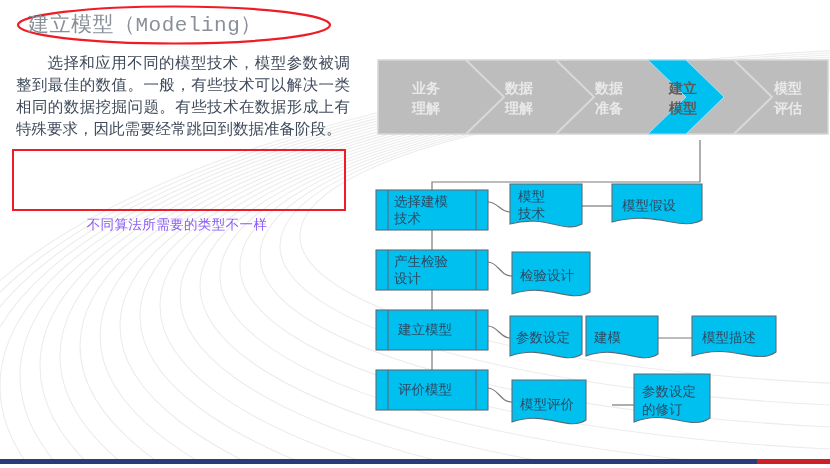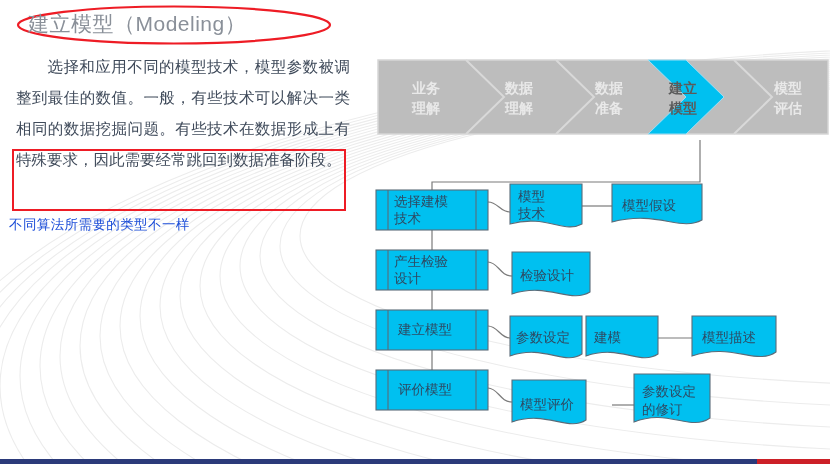--- a/index.html
+++ b/index.html
@@ -43,56 +43,56 @@
   }
   #title-ellipse {
     position: absolute;
     left: 0; top: 0;
     width: 320px; height: 42px;
   }
   #page-title {
     position: absolute;
     left: 14px; top: 6px;
     width: 300px;
-    font-family: Liberation Sans, sans-serif;
+    font-family: Liberation Mono, monospace;
     font-size: 21px;
     letter-spacing: 0.5px;
     color: #8a9099;
     white-space: nowrap;
   }
 
   #body-text {
     position: absolute;
     left: 16px; top: 52px;
     width: 334px;
     font-size: 15.5px;
-    line-height: 31px;
+    line-height: 22px;
     color: #3f4a5a;
     text-align: justify;
     text-justify: inter-ideograph;
   }
   #body-text .indent { display: inline-block; width: 2em; }
 
   #highlight-box {
     position: absolute;
     left: 12px; top: 149px;
     width: 334px; height: 62px;
     border: 2.5px solid #ee1c25;
     box-sizing: border-box;
     pointer-events: none;
   }
 
   #red-note {
     position: absolute;
     left: 0px; top: 216px;
     width: 354px;
+    text-align: center;
     font-size: 13.5px;
-    color: #1d4ed8;
+    color: #8b5cf6;
     letter-spacing: 0.4px;
-    margin-left: 9px;
   }
 
   
   #right-col {
     position: absolute;
     left: 368px; top: 0;
     width: 462px; height: 340px;
   }
 
   #chevron-flow {

